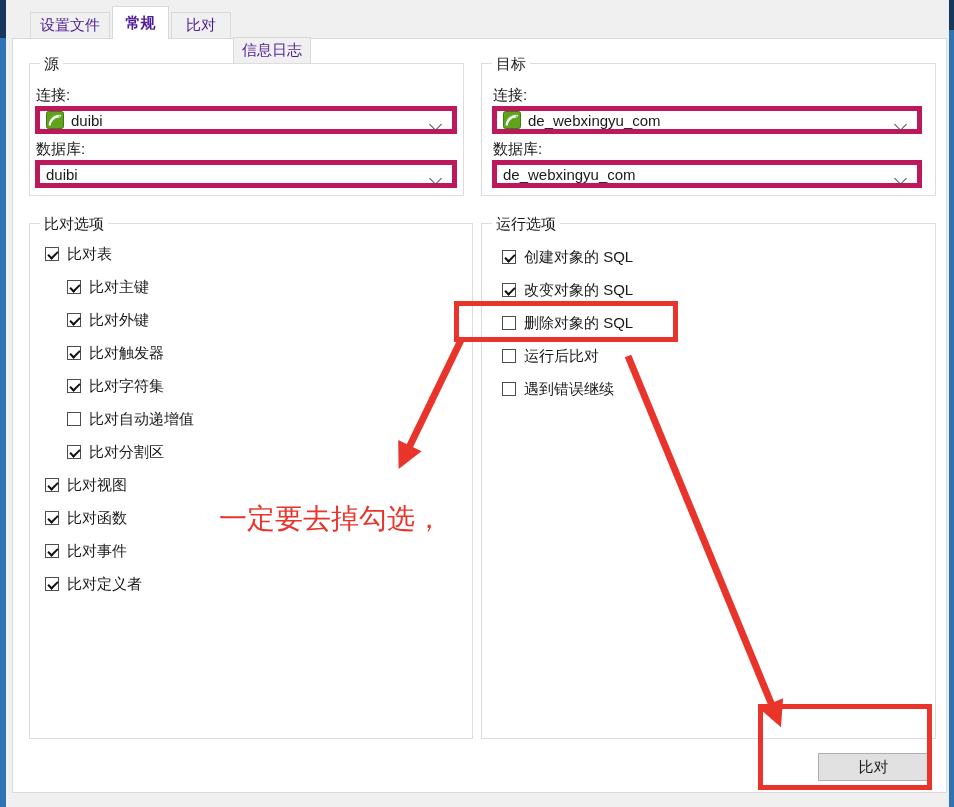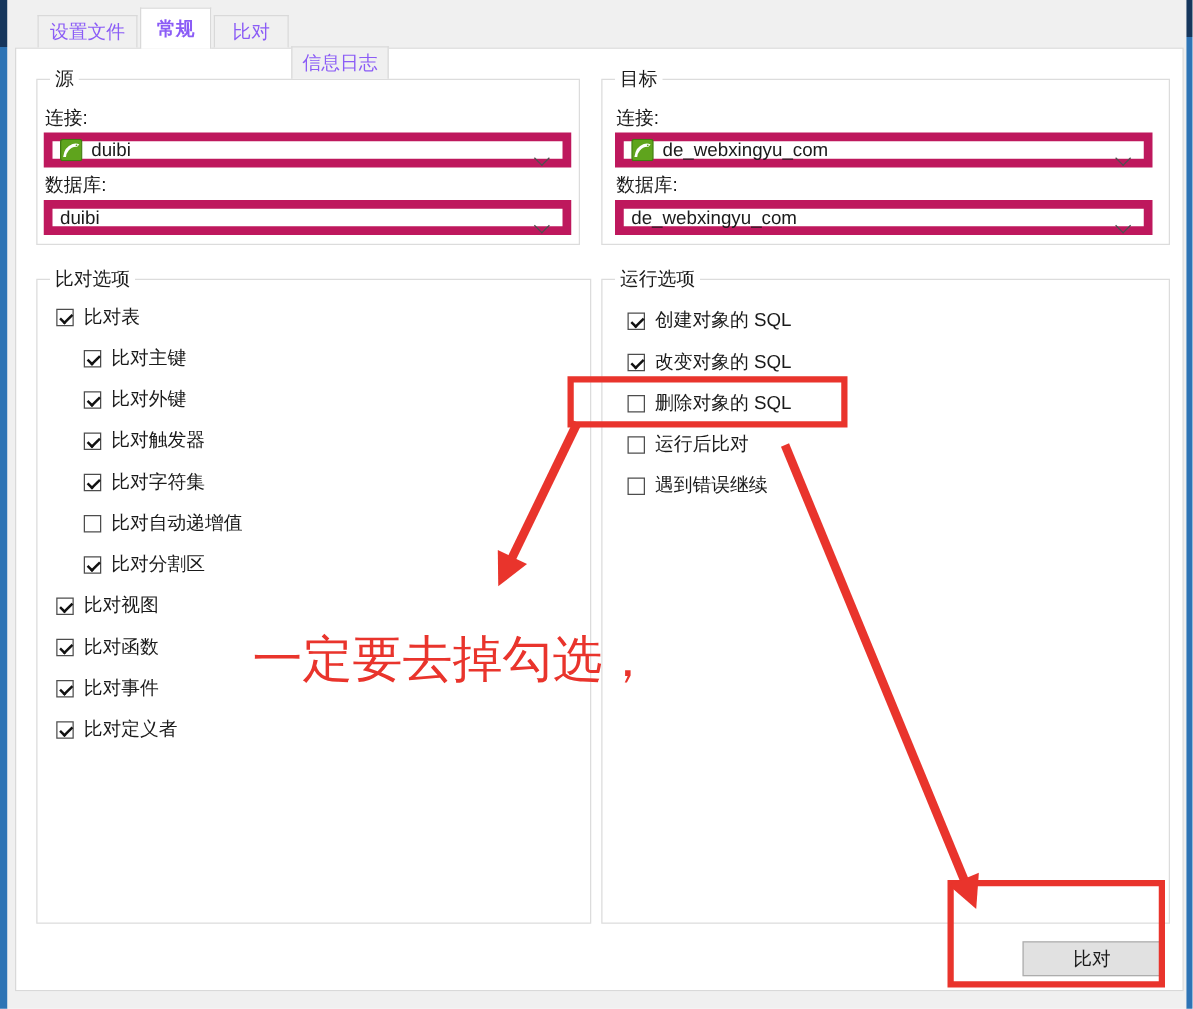--- a/index.html
+++ b/index.html
@@ -15,21 +15,21 @@
   .edge-left  { position:absolute; left:0; top:0; width:6px; height:807px;
                 background:linear-gradient(180deg,#16365c 0 38px,#2e74b5 38px 100%); }
   .edge-right { position:absolute; right:0; top:0; width:5px; height:807px;
                 background:linear-gradient(180deg,#16365c 0 30px,#2e74b5 30px 100%); }
 
   .dialog { position:absolute; left:6px; top:0; width:943px; height:807px; background:#f0f0f0; }
 
   
   .tab { position:absolute; display:flex; align-items:center; justify-content:center;
          background:#f0f0f0; border:1px solid #d9d9d9; border-bottom:none;
-         color:#8b5cf6; cursor:default; z-index:2; }
+         color:#4c1d95; cursor:default; z-index:2; }
   .tab-inactive { top:12px; height:26px; }
   .tab-active   { top:6px;  height:33px; background:#ffffff; z-index:4; font-weight:bold; }
   .tab-1 { left:24px;  width:80px; }
   .tab-2 { left:106px; width:57px; }
   .tab-3 { left:165px; width:60px; }
   .tab-4 { left:227px; width:78px;margin-top:25px; }
 
   
   .panel { position:absolute; left:6px; top:38px; width:935px; height:755px;
            background:#ffffff; border:1px solid #d9d9d9; z-index:1; }
@@ -41,21 +41,21 @@
   .group-src { left:16px;  top:24px;  width:435px; height:133px; }
   .group-tgt { left:468px; top:24px;  width:455px; height:133px; }
   .group-cmp { left:16px;  top:184px; width:444px; height:516px; }
   .group-run { left:468px; top:184px; width:455px; height:516px; }
 
   .conn-form { padding:22px 0 12px 0; }
   .group-src .conn-form { padding-left:5px;  padding-right:6px; }
   .group-tgt .conn-form { padding-left:10px; padding-right:13px; }
   .field-label { display:block; height:18px; line-height:18px; margin:0 0 2px 1px; }
   .combo { position:relative; height:28px; margin:0 0 6px 0; background:#ffffff;
-           border:7px solid #be185d; display:flex; align-items:center;
+           border:5px solid #be185d; display:flex; align-items:center;
            padding:0 28px 0 6px; gap:7px; cursor:default; }
   .combo-text { white-space:nowrap; overflow:hidden; }
   .chevron { position:absolute; right:12px; top:9px; width:9px; height:9px;
              border-right:1.6px solid #4f4f4f; border-bottom:1.6px solid #4f4f4f;
              transform:rotate(45deg); }
   .conn-icon { width:18px; height:18px; flex:0 0 auto; display:block; }
 
   
   .cb-list-cmp { padding-top:20px; }
   .cb-list-run { padding-top:23px; }
@@ -71,23 +71,23 @@
 
   
   .btn { position:absolute; left:805px; top:714px; width:111px; height:28px;
          background:#e1e1e1; border:1px solid #adadad; display:flex;
          align-items:center; justify-content:center; cursor:default; }
 
   
   .red-rect { position:absolute; border:5px solid #e9342c; z-index:6; pointer-events:none; }
   .rect-drop-sql { left:454px; top:301px; width:224px; height:41px; }
   .rect-button   { left:758px; top:704px; width:174px; height:86px; }
-  .note { position:absolute; left:202px; top:500px; z-index:6;
+  .note { position:absolute; left:219px; top:500px; z-index:6;
           font-family:"Liberation Serif","DejaVu Serif",serif;
-          font-size:40px; color:#e9342c; white-space:nowrap; pointer-events:none; }
+          font-size:28px; color:#e9342c; white-space:nowrap; pointer-events:none; }
   .arrows { position:absolute; left:0; top:0; z-index:7; pointer-events:none; }
 </style>
 </head>
 <body>
 
 <div class="page">
 
   <div class="edge-left"></div>
   <div class="edge-right"></div>
 

